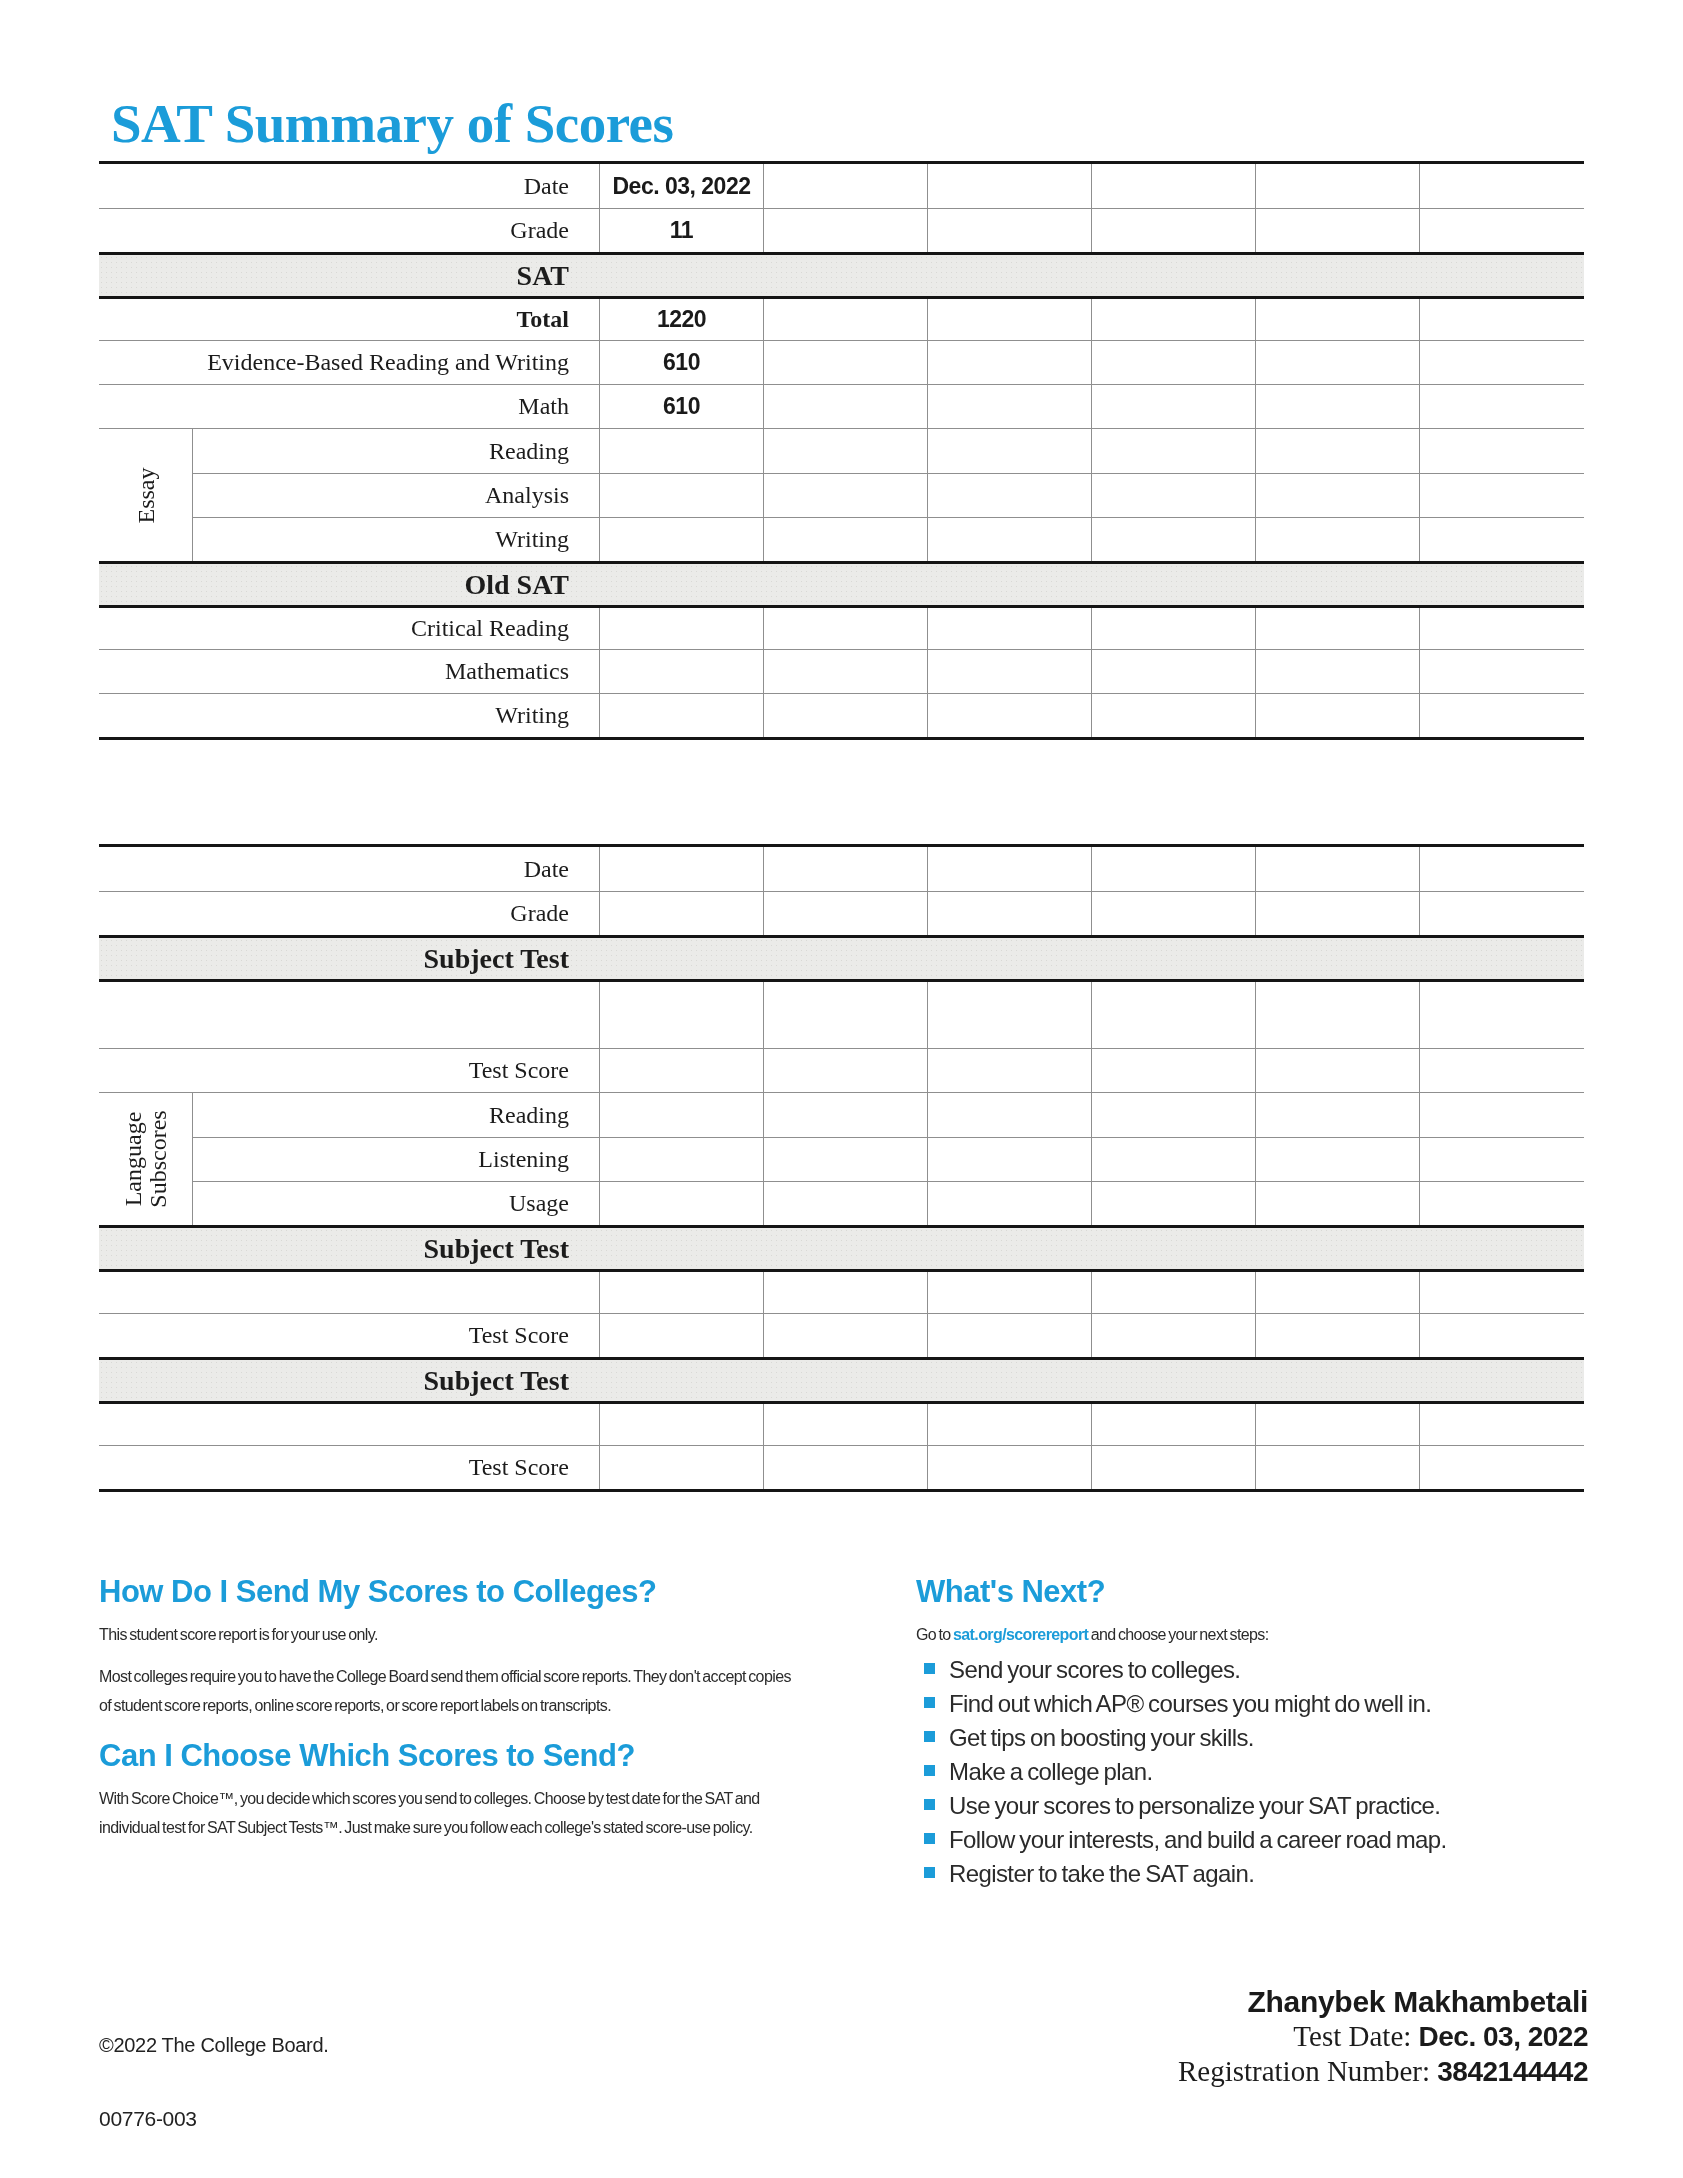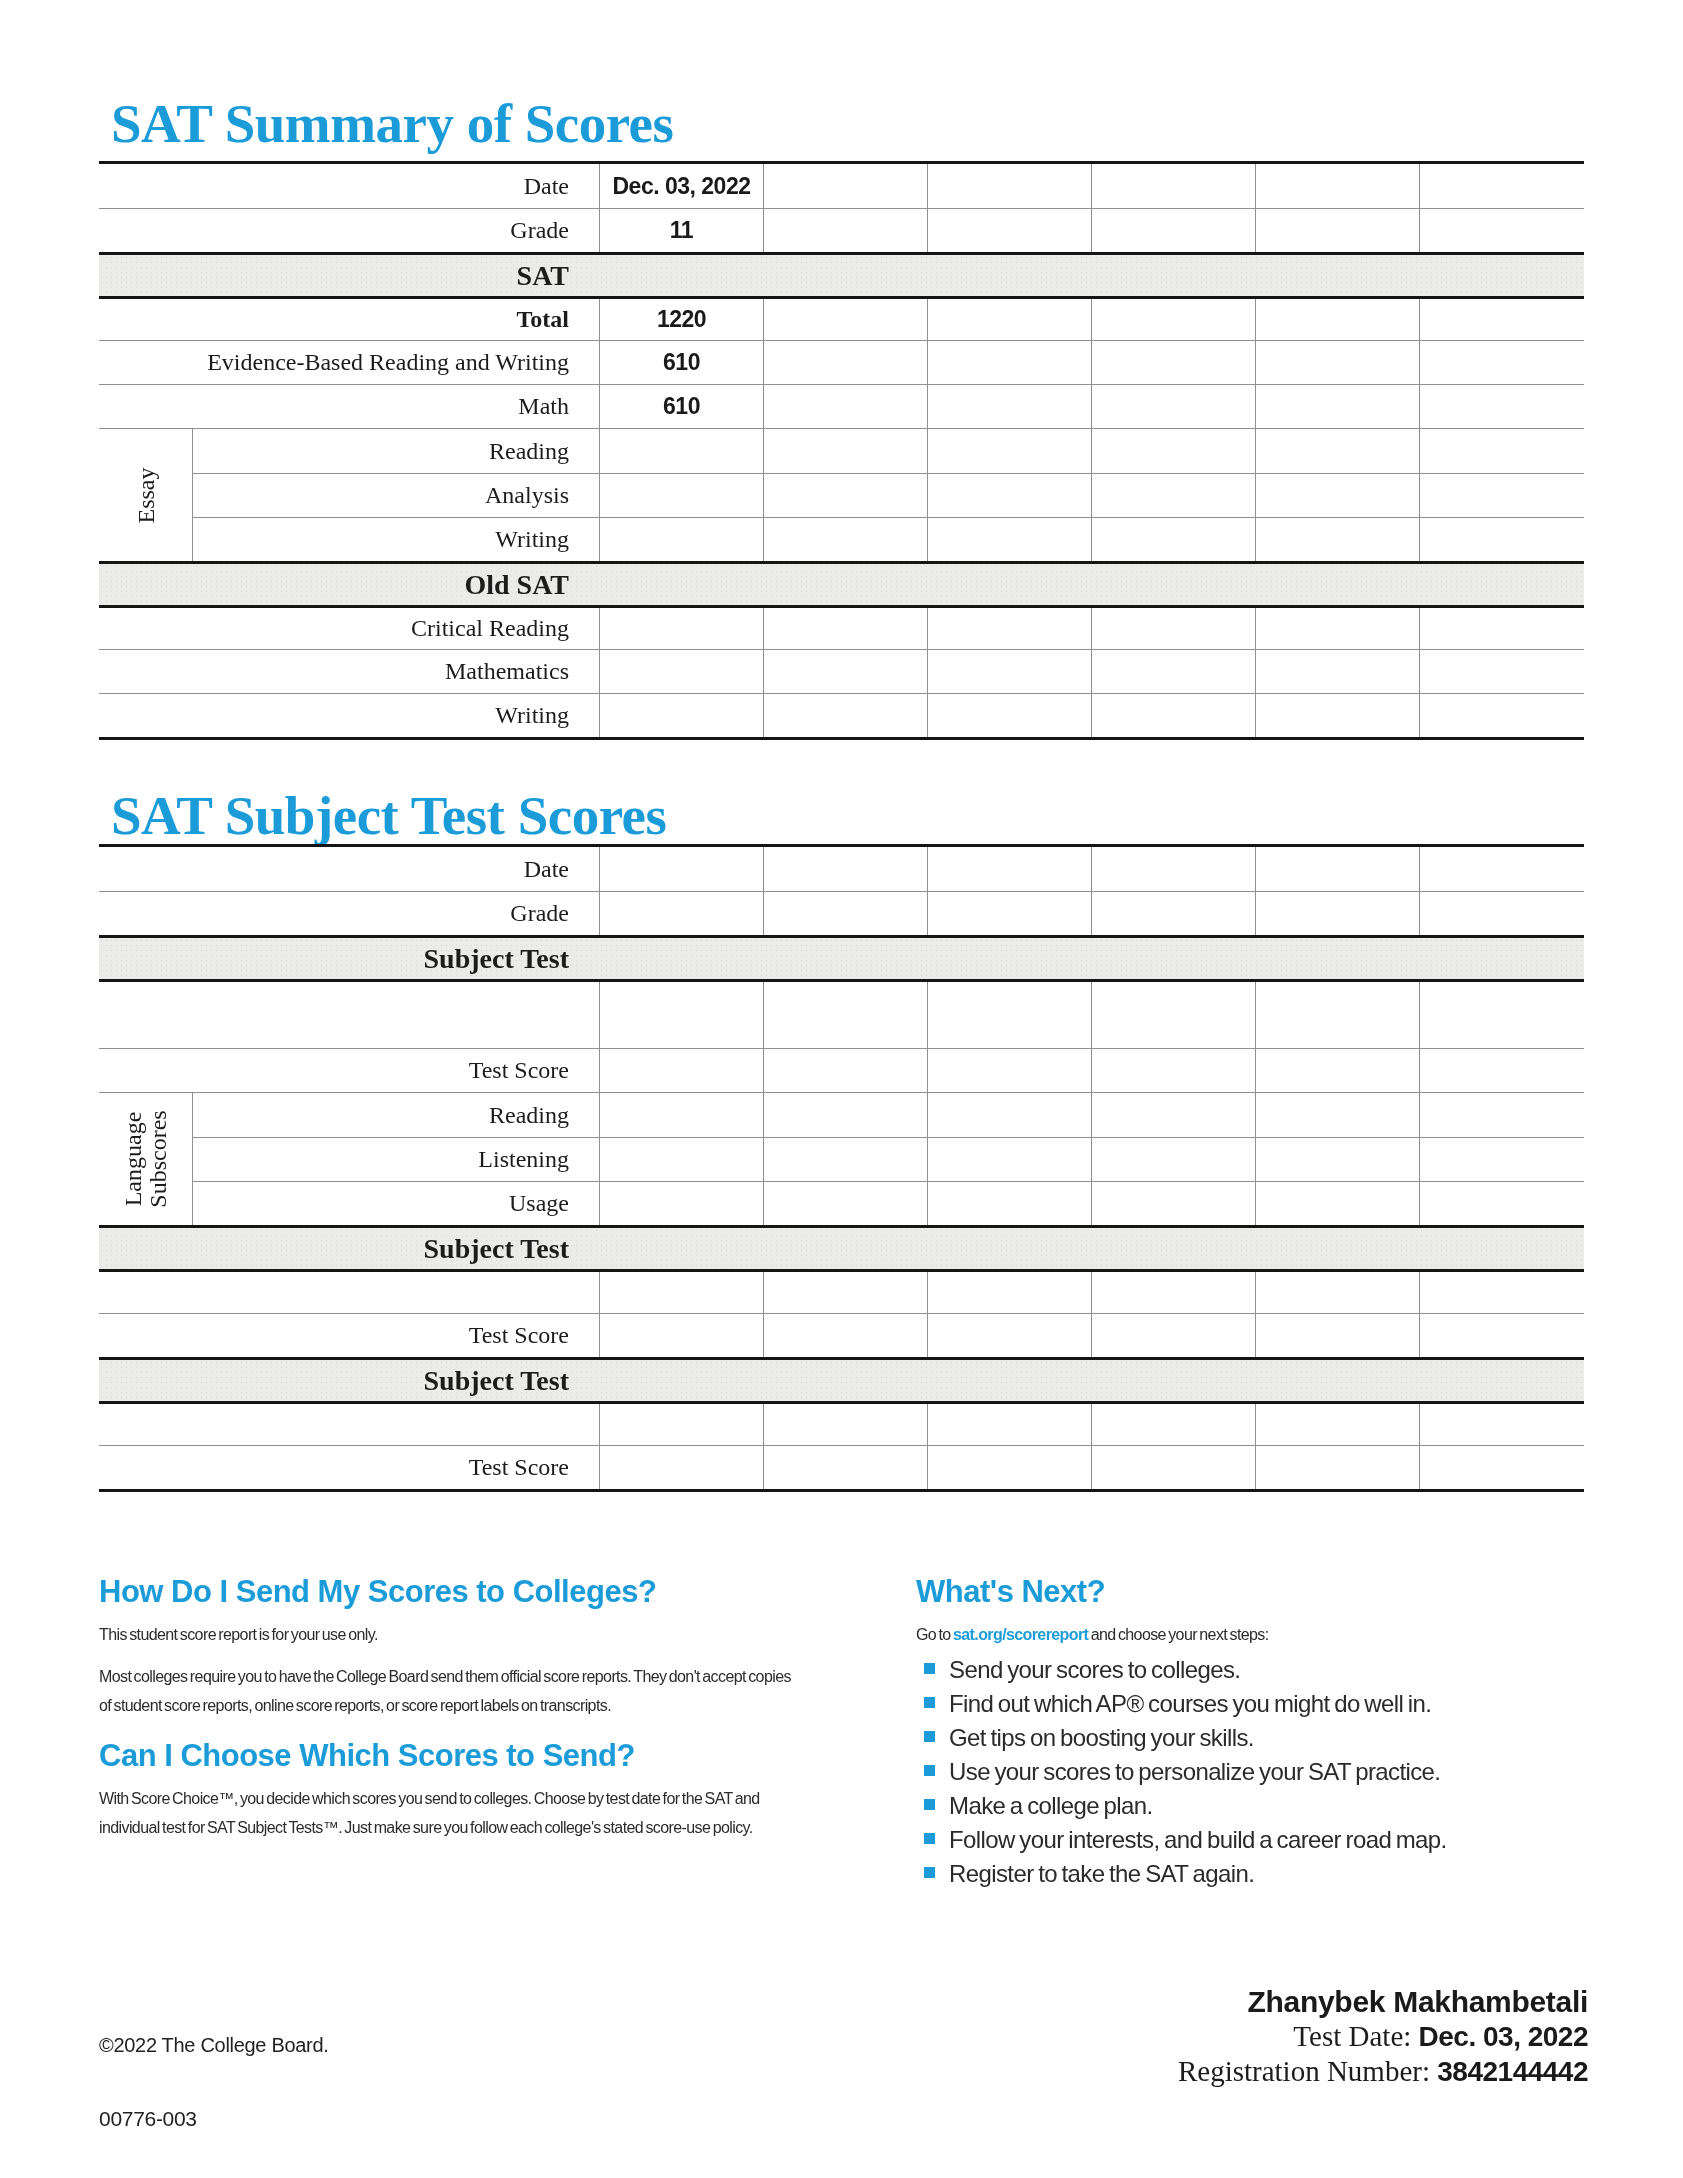--- a/index.html
+++ b/index.html
@@ -291,21 +291,20 @@
       <div class="lcell">Writing</div>
       <div class="vcell"></div>
         <div class="vcell"></div>
         <div class="vcell"></div>
         <div class="vcell"></div>
         <div class="vcell"></div>
         <div class="vcell"></div>
     </div>
   </div>
 
-  <div class="doc-title" style="top:784px;">SAT Subject Test Scores</div>
 
   <div class="tbl" style="top:844px;">
     <div class="srow">
       <div class="lcell">Date</div>
       <div class="vcell"></div>
         <div class="vcell"></div>
         <div class="vcell"></div>
         <div class="vcell"></div>
         <div class="vcell"></div>
         <div class="vcell"></div>
@@ -429,22 +428,22 @@
     <p class="body-p">With Score Choice™, you decide which scores you send to colleges. Choose by test date for the SAT and individual test for SAT Subject Tests™. Just make sure you follow each college's stated score-use policy.</p>
   </div>
 
   <div class="txtcol right">
     <div class="sec-head">What's Next?</div>
     <p class="body-p go-line"><span>Go to </span><span class="link-text">sat.org/scorereport</span><span> and choose your next steps:</span></p>
     <ul class="bullets">
       <li><span class="sq"></span><span>Send your scores to colleges.</span></li>
       <li><span class="sq"></span><span>Find out which AP® courses you might do well in.</span></li>
       <li><span class="sq"></span><span>Get tips on boosting your skills.</span></li>
+      <li><span class="sq"></span><span>Make a college plan.</span></li>
       <li><span class="sq"></span><span>Use your scores to personalize your SAT practice.</span></li>
-      <li><span class="sq"></span><span>Make a college plan.</span></li>
       <li><span class="sq"></span><span>Follow your interests, and build a career road map.</span></li>
       <li><span class="sq"></span><span>Register to take the SAT again.</span></li>
     </ul>
   </div>
 
   <div class="footer-id">
     <div class="footer-name">Zhanybek Makhambetali</div>
     <div class="footer-line"><span>Test Date: </span><span class="val">Dec. 03, 2022</span></div>
     <div class="footer-line"><span>Registration Number: </span><span class="val">3842144442</span></div>
   </div>

